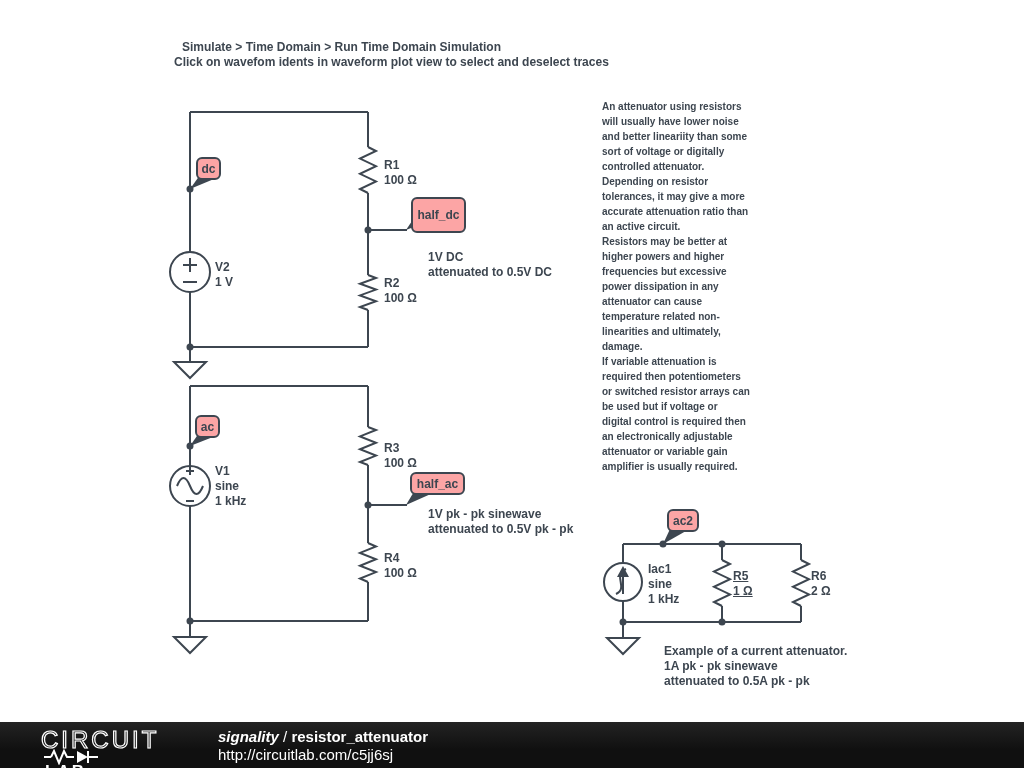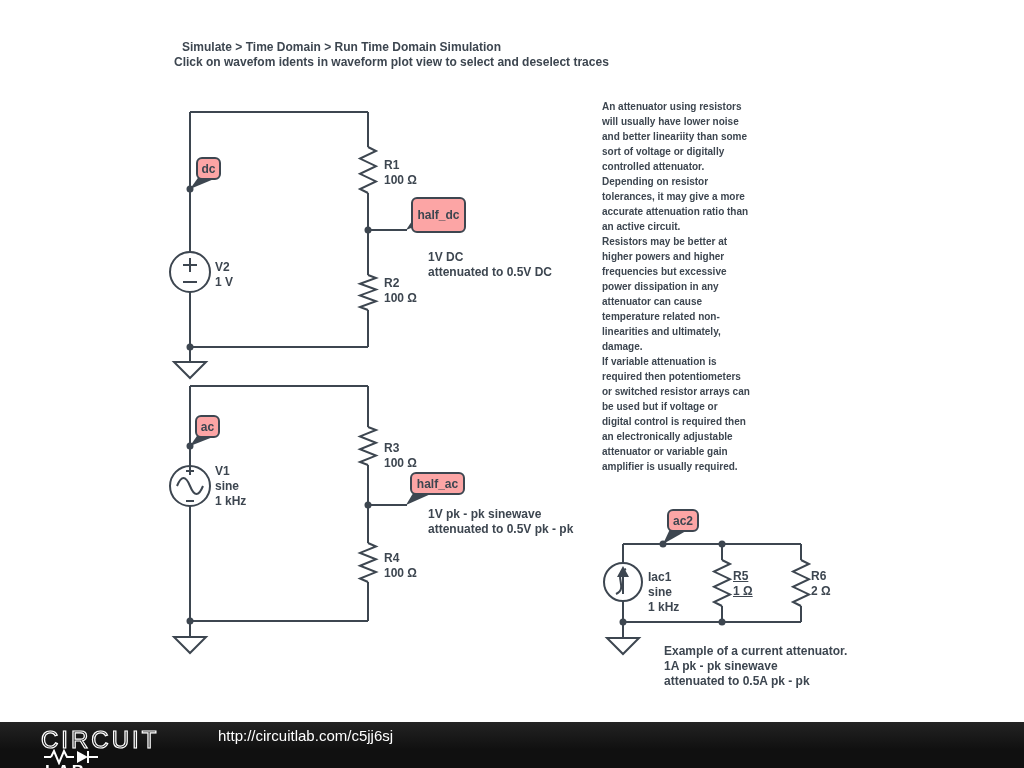--- a/index.html
+++ b/index.html
@@ -132,21 +132,21 @@
 <div class="lbl" style="left:215px;top:260px;"><span style="display:block">V2</span><span style="display:block">1 V</span></div>
 <div class="lbl cap" style="left:428px;top:250px;">1V DC
 attenuated to 0.5V DC</div>
 
 <div class="lbl" style="left:384px;top:432px;margin-top:9px;"><span style="display:block">R3</span><span style="display:block">100 Ω</span></div>
 <div class="lbl" style="left:384px;top:551px;"><span style="display:block">R4</span><span style="display:block">100 Ω</span></div>
 <div class="lbl" style="left:215px;top:464px;"><span style="display:block">V1</span><span style="display:block">sine</span><span style="display:block">1 kHz</span></div>
 <div class="lbl cap" style="left:428px;top:507px;">1V pk - pk sinewave
 attenuated to 0.5V pk - pk</div>
 
-<div class="lbl" style="left:648px;top:562px;margin-top:8px;"><span style="display:block">Iac1</span><span style="display:block">sine</span><span style="display:block">1 kHz</span></div>
+<div class="lbl" style="left:648px;top:562px;"><span style="display:block">Iac1</span><span style="display:block">sine</span><span style="display:block">1 kHz</span></div>
 <div class="lbl" style="left:733px;top:569px;text-decoration:underline;"><span style="display:block">R5</span><span style="display:block">1 Ω</span></div>
 <div class="lbl" style="left:811px;top:569px;"><span style="display:block">R6</span><span style="display:block">2 Ω</span></div>
 <div class="lbl cap" style="left:664px;top:644px;">Example of a current attenuator.
 1A pk - pk sinewave
 attenuated to 0.5A pk - pk</div>
 
 <div class="note">An attenuator using resistors
 will usually have lower noise
 and better lineariity than some
 sort of voltage or digitally
@@ -176,14 +176,15 @@
 <div class="logo-top">CIRCUIT</div>
 <div class="logo-bottom">
   <svg width="64" height="16" viewBox="0 0 64 16">
     <path d="M0,8 h7 M7,8 l3,-6 l5,12 l5,-12 l3,6 h7" stroke="#ffffff" stroke-width="2" fill="none"></path>
     <polygon points="33,2 33,14 44,8" fill="#ffffff"></polygon>
     <path d="M44,2 V14 M44,8 h10" stroke="#ffffff" stroke-width="2" fill="none"></path>
   </svg>
   <span class="lab">LAB</span>
 </div>
 <div class="meta">
+  <div class="line1"><span class="author">signality</span><span> / </span><span class="project">resistor_attenuator</span></div>
   <div class="line2">http://circuitlab.com/c5jj6sj</div>
 </div>
 
 </body></html>

